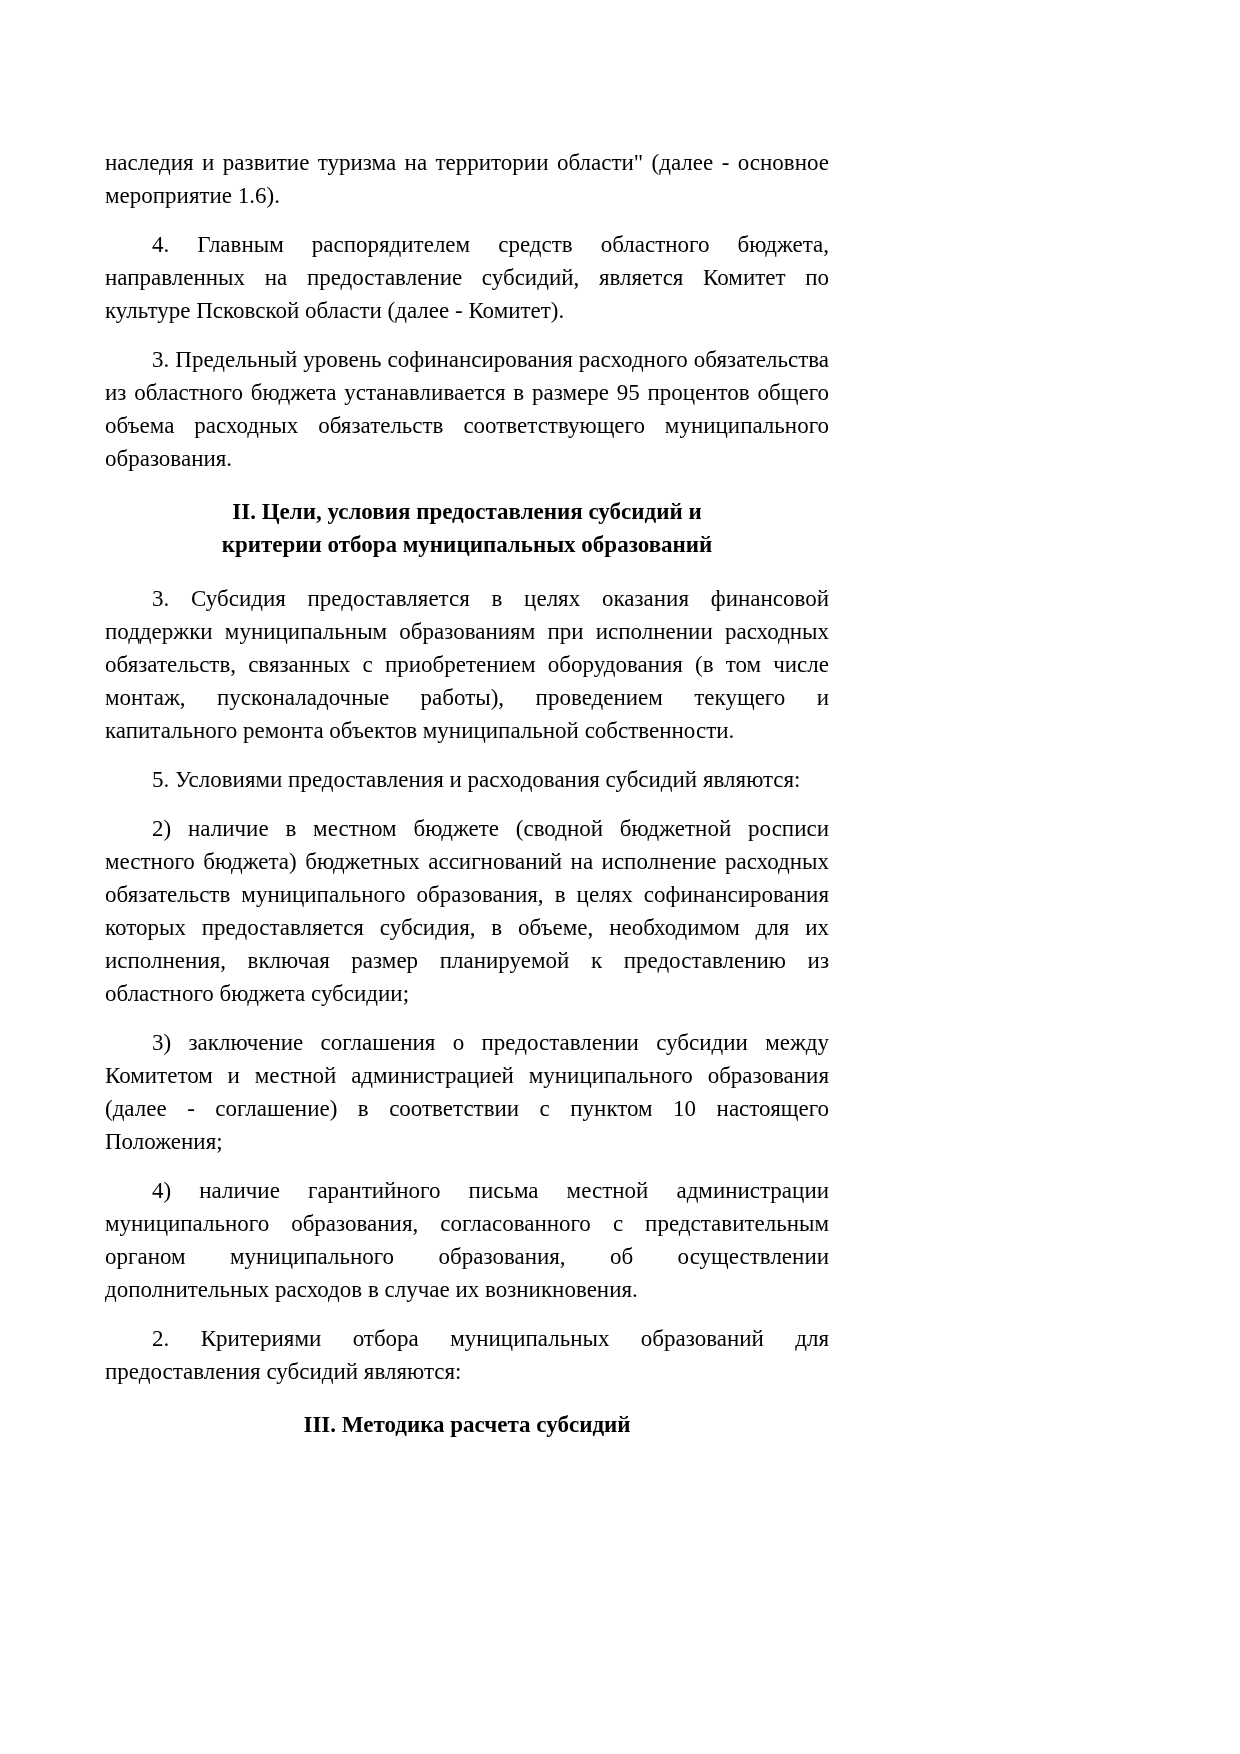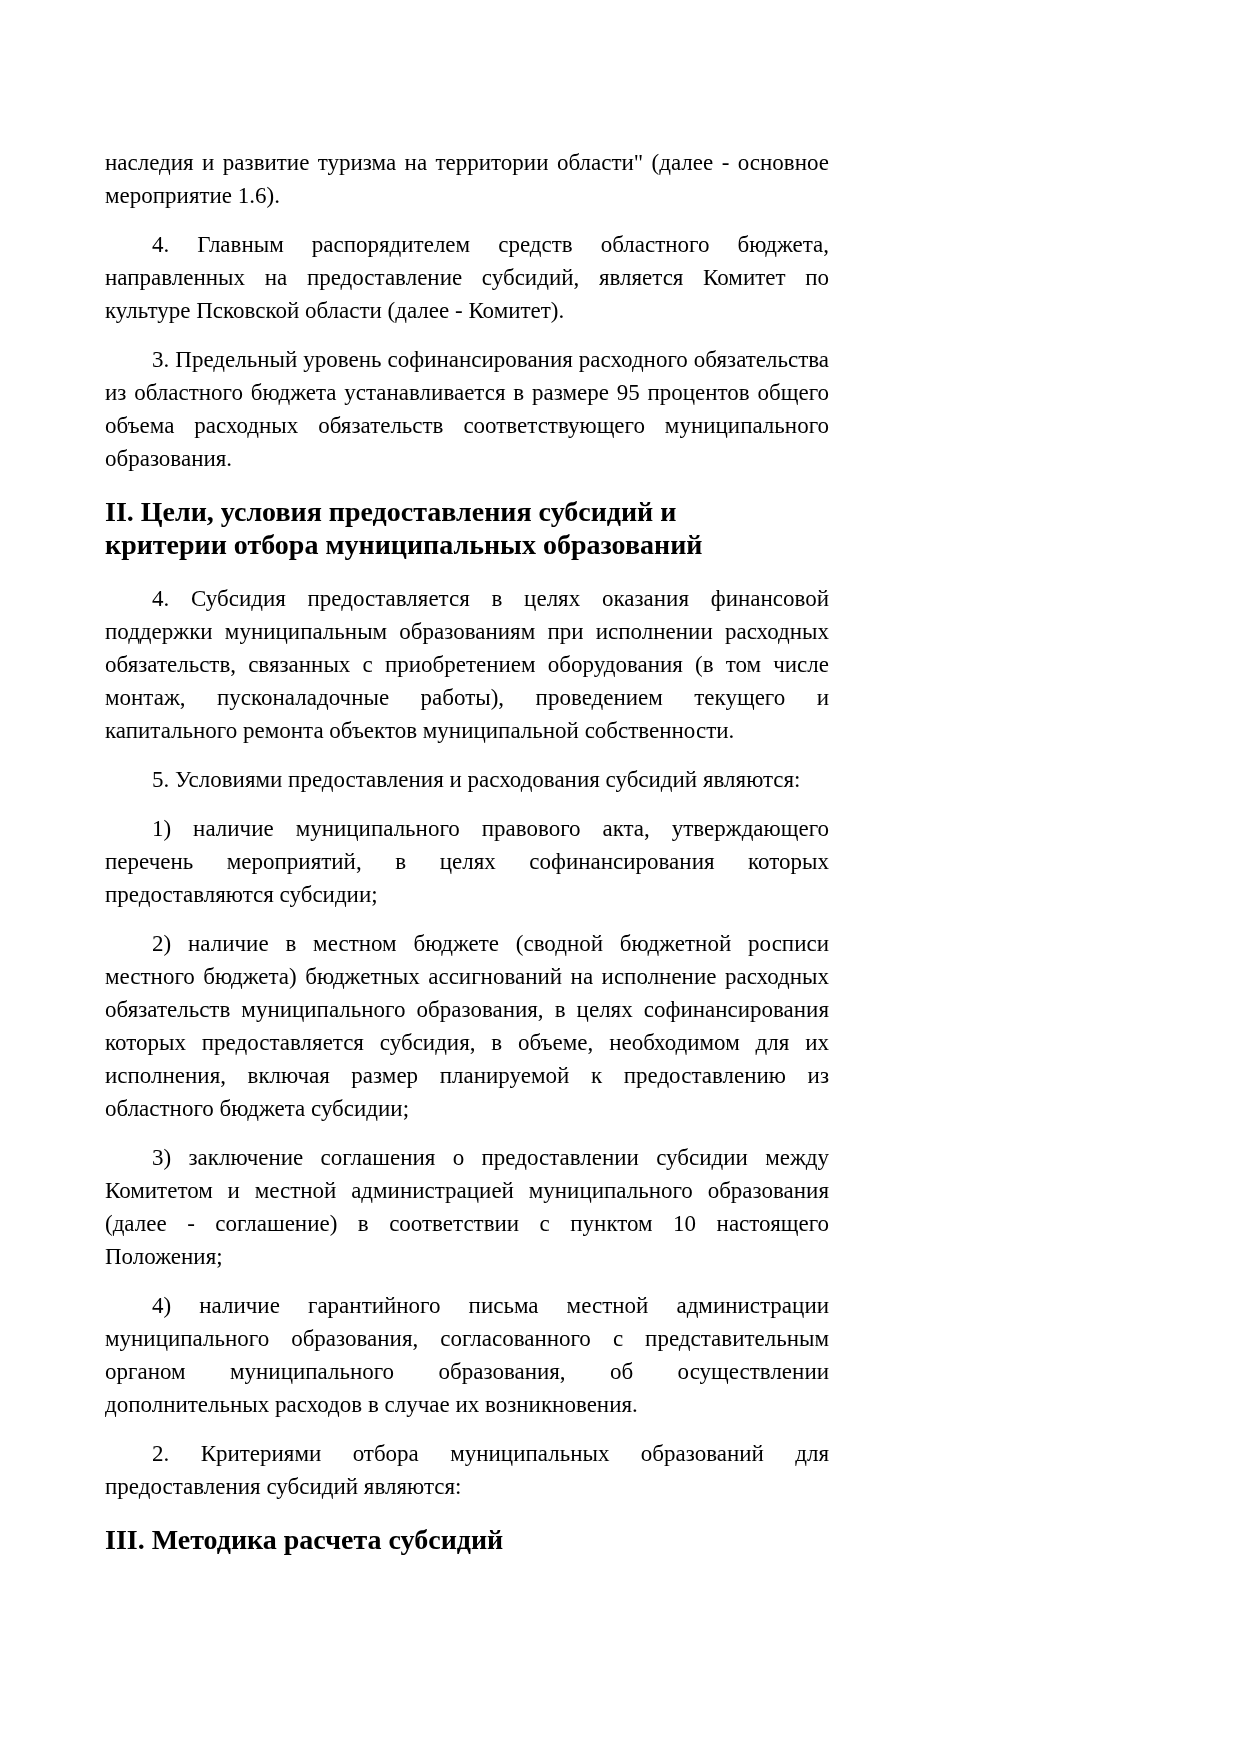--- a/index.html
+++ b/index.html
@@ -22,37 +22,37 @@
     font-size: 23px;
     line-height: 33px;
     text-align: justify;
     text-indent: 47px;
     margin-bottom: 16px;
   }
   .para.no-indent {
     text-indent: 0;
   }
   .heading {
-    font-size: 28px;
+    font-size: 23px;
     line-height: 33px;
     font-weight: bold;
+    text-align: center;
     white-space: pre-line;
     margin: 20px 0 21px 0;
   }
 </style>
 </head>
 <body>
 
 <div class="page">
   <p class="para no-indent">наследия и развитие туризма на территории области" (далее - основное мероприятие 1.6).</p>
   <p class="para">4. Главным распорядителем средств областного бюджета, направленных на предоставление субсидий, является Комитет по культуре Псковской области (далее - Комитет).</p>
   <p class="para">3. Предельный уровень софинансирования расходного обязательства из областного бюджета устанавливается в размере 95 процентов общего объема расходных обязательств соответствующего муниципального образования.</p>
   <h2 class="heading">II. Цели, условия предоставления субсидий и
 критерии отбора муниципальных образований</h2>
-  <p class="para">4. Субсидия предоставляется в целях оказания финансовой поддержки муниципальным образованиям при исполнении расходных обязательств, связанных с приобретением оборудования (в том числе монтаж, пусконаладочные работы), проведением текущего и капитального ремонта объектов муниципальной собственности.</p>
+  <p class="para">3. Субсидия предоставляется в целях оказания финансовой поддержки муниципальным образованиям при исполнении расходных обязательств, связанных с приобретением оборудования (в том числе монтаж, пусконаладочные работы), проведением текущего и капитального ремонта объектов муниципальной собственности.</p>
   <p class="para">5. Условиями предоставления и расходования субсидий являются:</p>
-  <p class="para">1) наличие муниципального правового акта, утверждающего перечень мероприятий, в целях софинансирования которых предоставляются субсидии;</p>
   <p class="para">2) наличие в местном бюджете (сводной бюджетной росписи местного бюджета) бюджетных ассигнований на исполнение расходных обязательств муниципального образования, в целях софинансирования которых предоставляется субсидия, в объеме, необходимом для их исполнения, включая размер планируемой к предоставлению из областного бюджета субсидии;</p>
   <p class="para">3) заключение соглашения о предоставлении субсидии между Комитетом и местной администрацией муниципального образования (далее - соглашение) в соответствии с пунктом 10 настоящего Положения;</p>
   <p class="para">4) наличие гарантийного письма местной администрации муниципального образования, согласованного с представительным органом муниципального образования, об осуществлении дополнительных расходов в случае их возникновения.</p>
   <p class="para">2. Критериями отбора муниципальных образований для предоставления субсидий являются:</p>
   <h2 class="heading">III. Методика расчета субсидий</h2>
 </div>
 
 </body></html>

